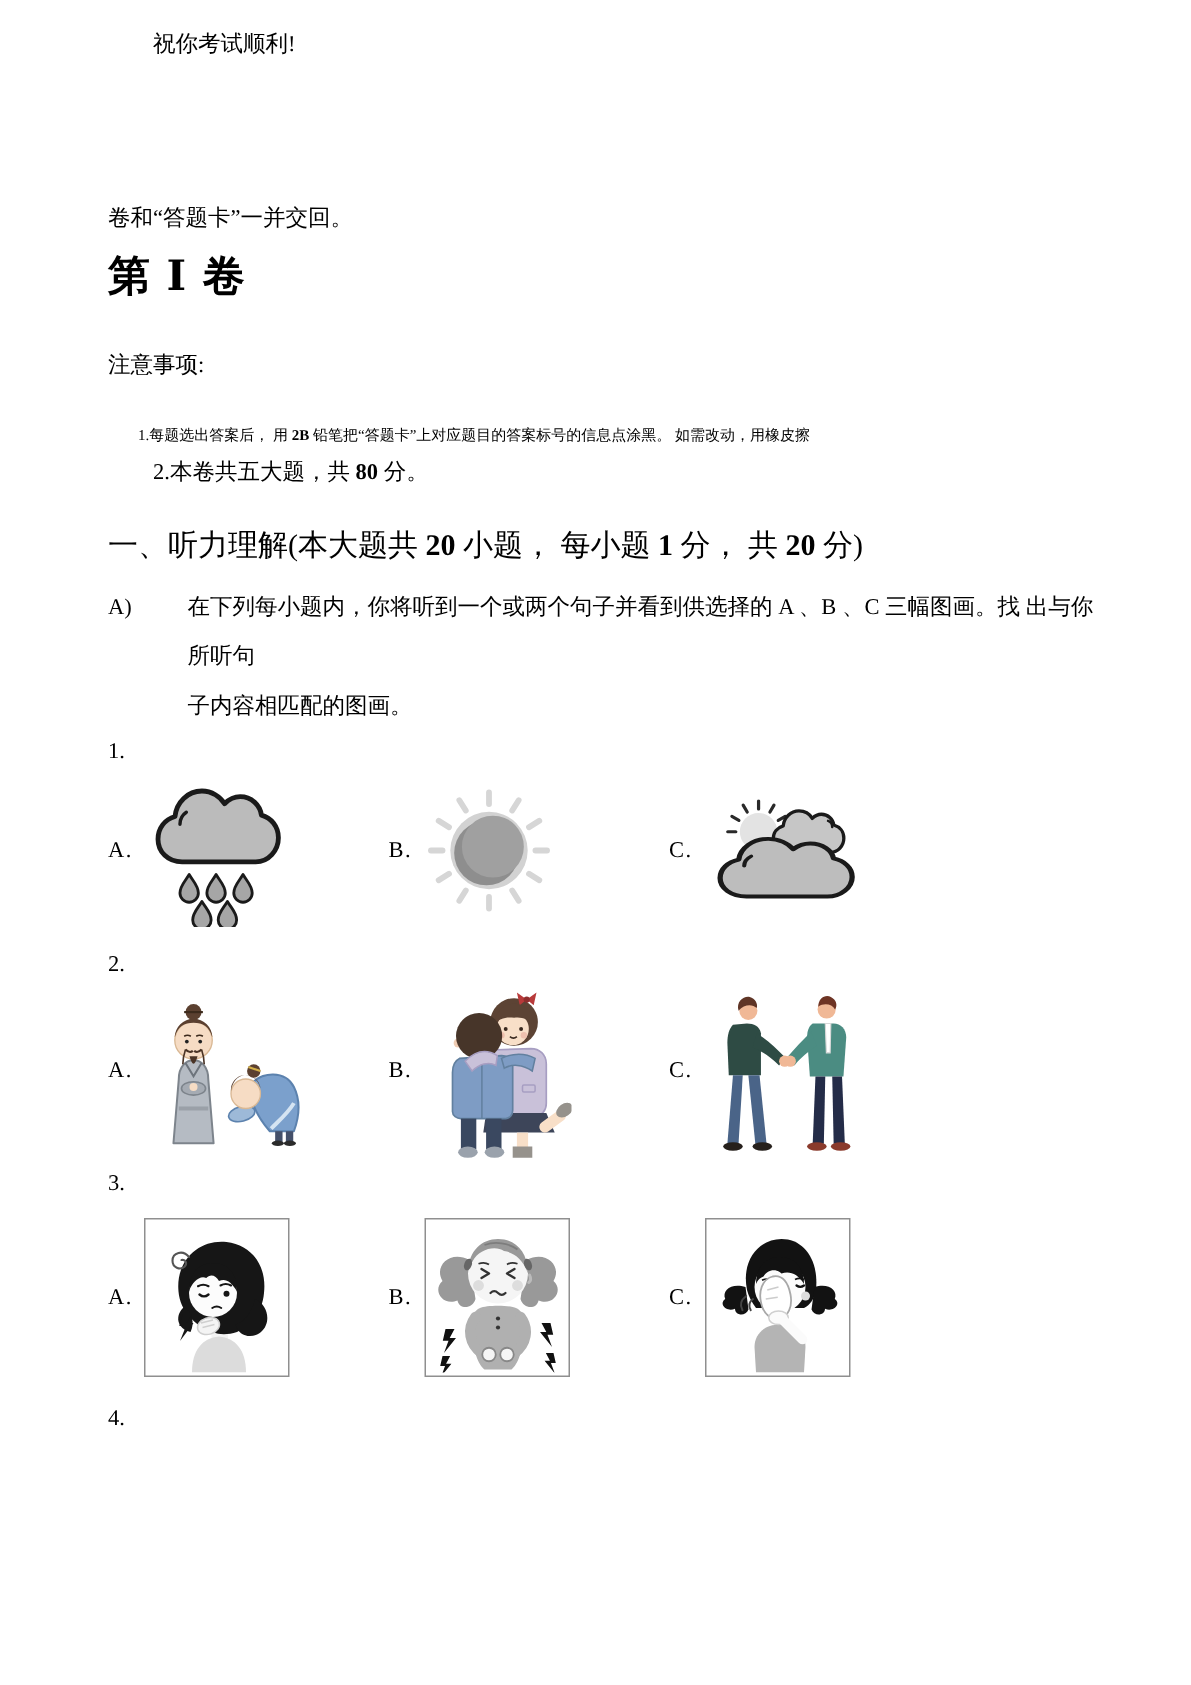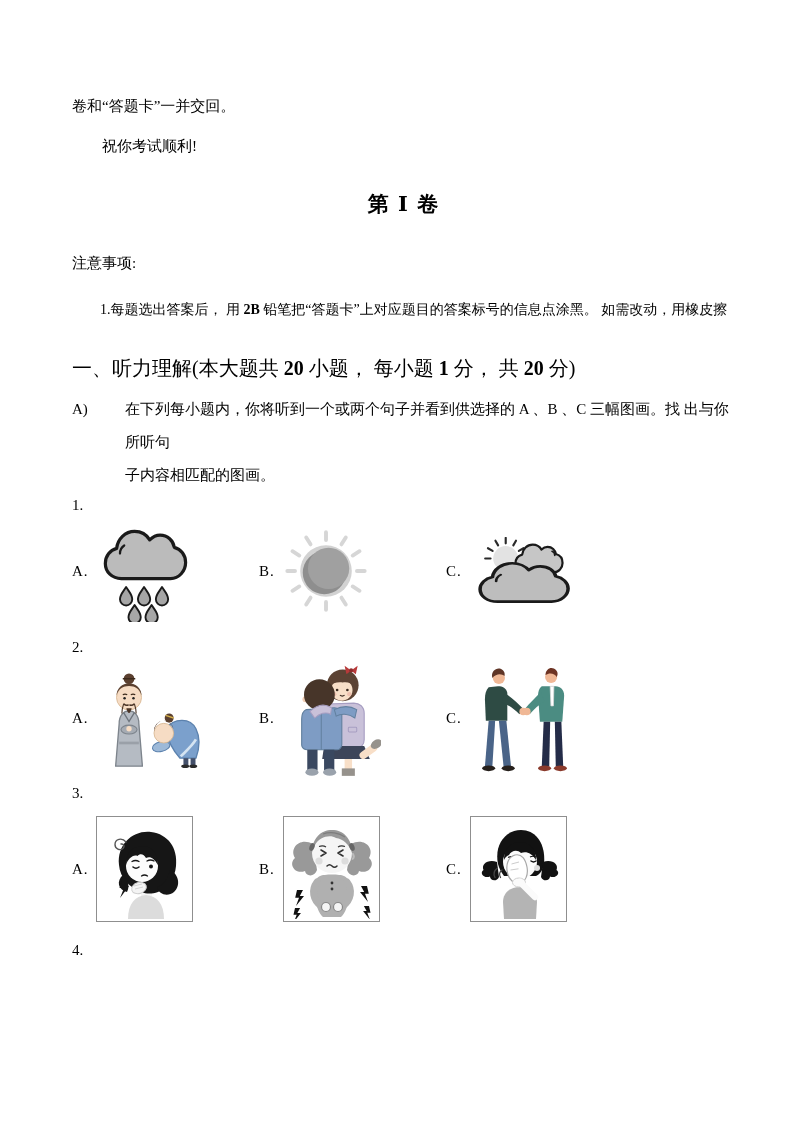--- a/index.html
+++ b/index.html
@@ -7,23 +7,23 @@
   .sheet {
     position:relative; width:794px; height:1123px; background:#ffffff;
     font-family:"Liberation Serif","DejaVu Serif",serif; color:#000;
     overflow:hidden;
   }
   .content { position:absolute; left:72px; right:58px; top:0; }
   p, h1, h2 { font-weight:normal; }
   .t15 { font-size:15px; line-height:19px; }
   .return-line { margin-top:97px; }
   .wish-line { margin-top:21px; text-indent:2em; }
-  .part-title { margin-top:35px; text-align:center; font-size:21px; line-height:26px; font-weight:bold; letter-spacing:2px; }
+  .part-title { margin-top:16px; font-size:28px; line-height:26px; font-weight:bold; letter-spacing:2px; }
   .notes-heading { margin-top:37px;font-family:Liberation Serif, serif; }
-  .note-item-1 { margin-top:17px; line-height:39px; font-size:14px; text-indent:2em; }
+  .note-item-1 { margin-top:17px; line-height:39px; font-size:10px; text-indent:2em; }
   .note-item-2 { margin-top:-5px; font-size:15px; line-height:20px; text-indent:2em; }
   .sec-heading { margin-top:29px; font-size:20px; line-height:20px; }
   .bnum { font-weight:bold; }
   .partA { margin-top:15px; display:flex; font-size:15px; line-height:33px; }
   .pa-label { width:33px; flex:0 0 33px; }
   .pa-text { flex:1;margin-left:20px; }
   .qnum { font-size:15px; line-height:18px; }
   .q1-num { margin-top:4px; }
   .q2-num { margin-top:15px; }
   .q3-num { margin-top:8px; }
@@ -41,28 +41,29 @@
     display:flex; align-items:center; justify-content:center;
   }
   svg { display:block; }
 </style>
 </head>
 <body>
 
 <div class="sheet">
  <div class="content">
 
+  <p class="t15 wish-line">祝你考试顺利!</p>
   <p class="t15 return-line">卷和“答题卡”一并交回。</p>
-  <p class="t15 wish-line">祝你考试顺利!</p>
   <h1 class="part-title">第 Ⅰ 卷</h1>
 
   <p class="t15 notes-heading">注意事项:</p>
 
   <p class="note-item-1"><span>1.每题选出答案后， 用 </span><span class="bnum">2B</span><span> 铅笔把“答题卡”上对应题目的答案标号的信息点涂黑。 如需改动，用橡皮擦</span><br></p>
 
+  <p class="note-item-2"><span>2.本卷共五大题，共 </span><span class="bnum">80</span><span> 分。</span></p>
 
   <h2 class="sec-heading"><span>一、听力理解(本大题共 </span><span class="bnum">20</span><span> 小题， 每小题 </span><span class="bnum">1</span><span> 分， 共 </span><span class="bnum">20</span><span> 分)</span></h2>
 
   <div class="partA">
     <span class="pa-label">A)</span>
     <div class="pa-text"><span>在下列每小题内，你将听到一个或两个句子并看到供选择的 A 、B 、C 三幅图画。找 出与你所听句</span><br><span>子内容相匹配的图画。</span></div>
   </div>
 
   <div class="qnum q1-num">1.</div>
   <div class="qrow q1-row">

